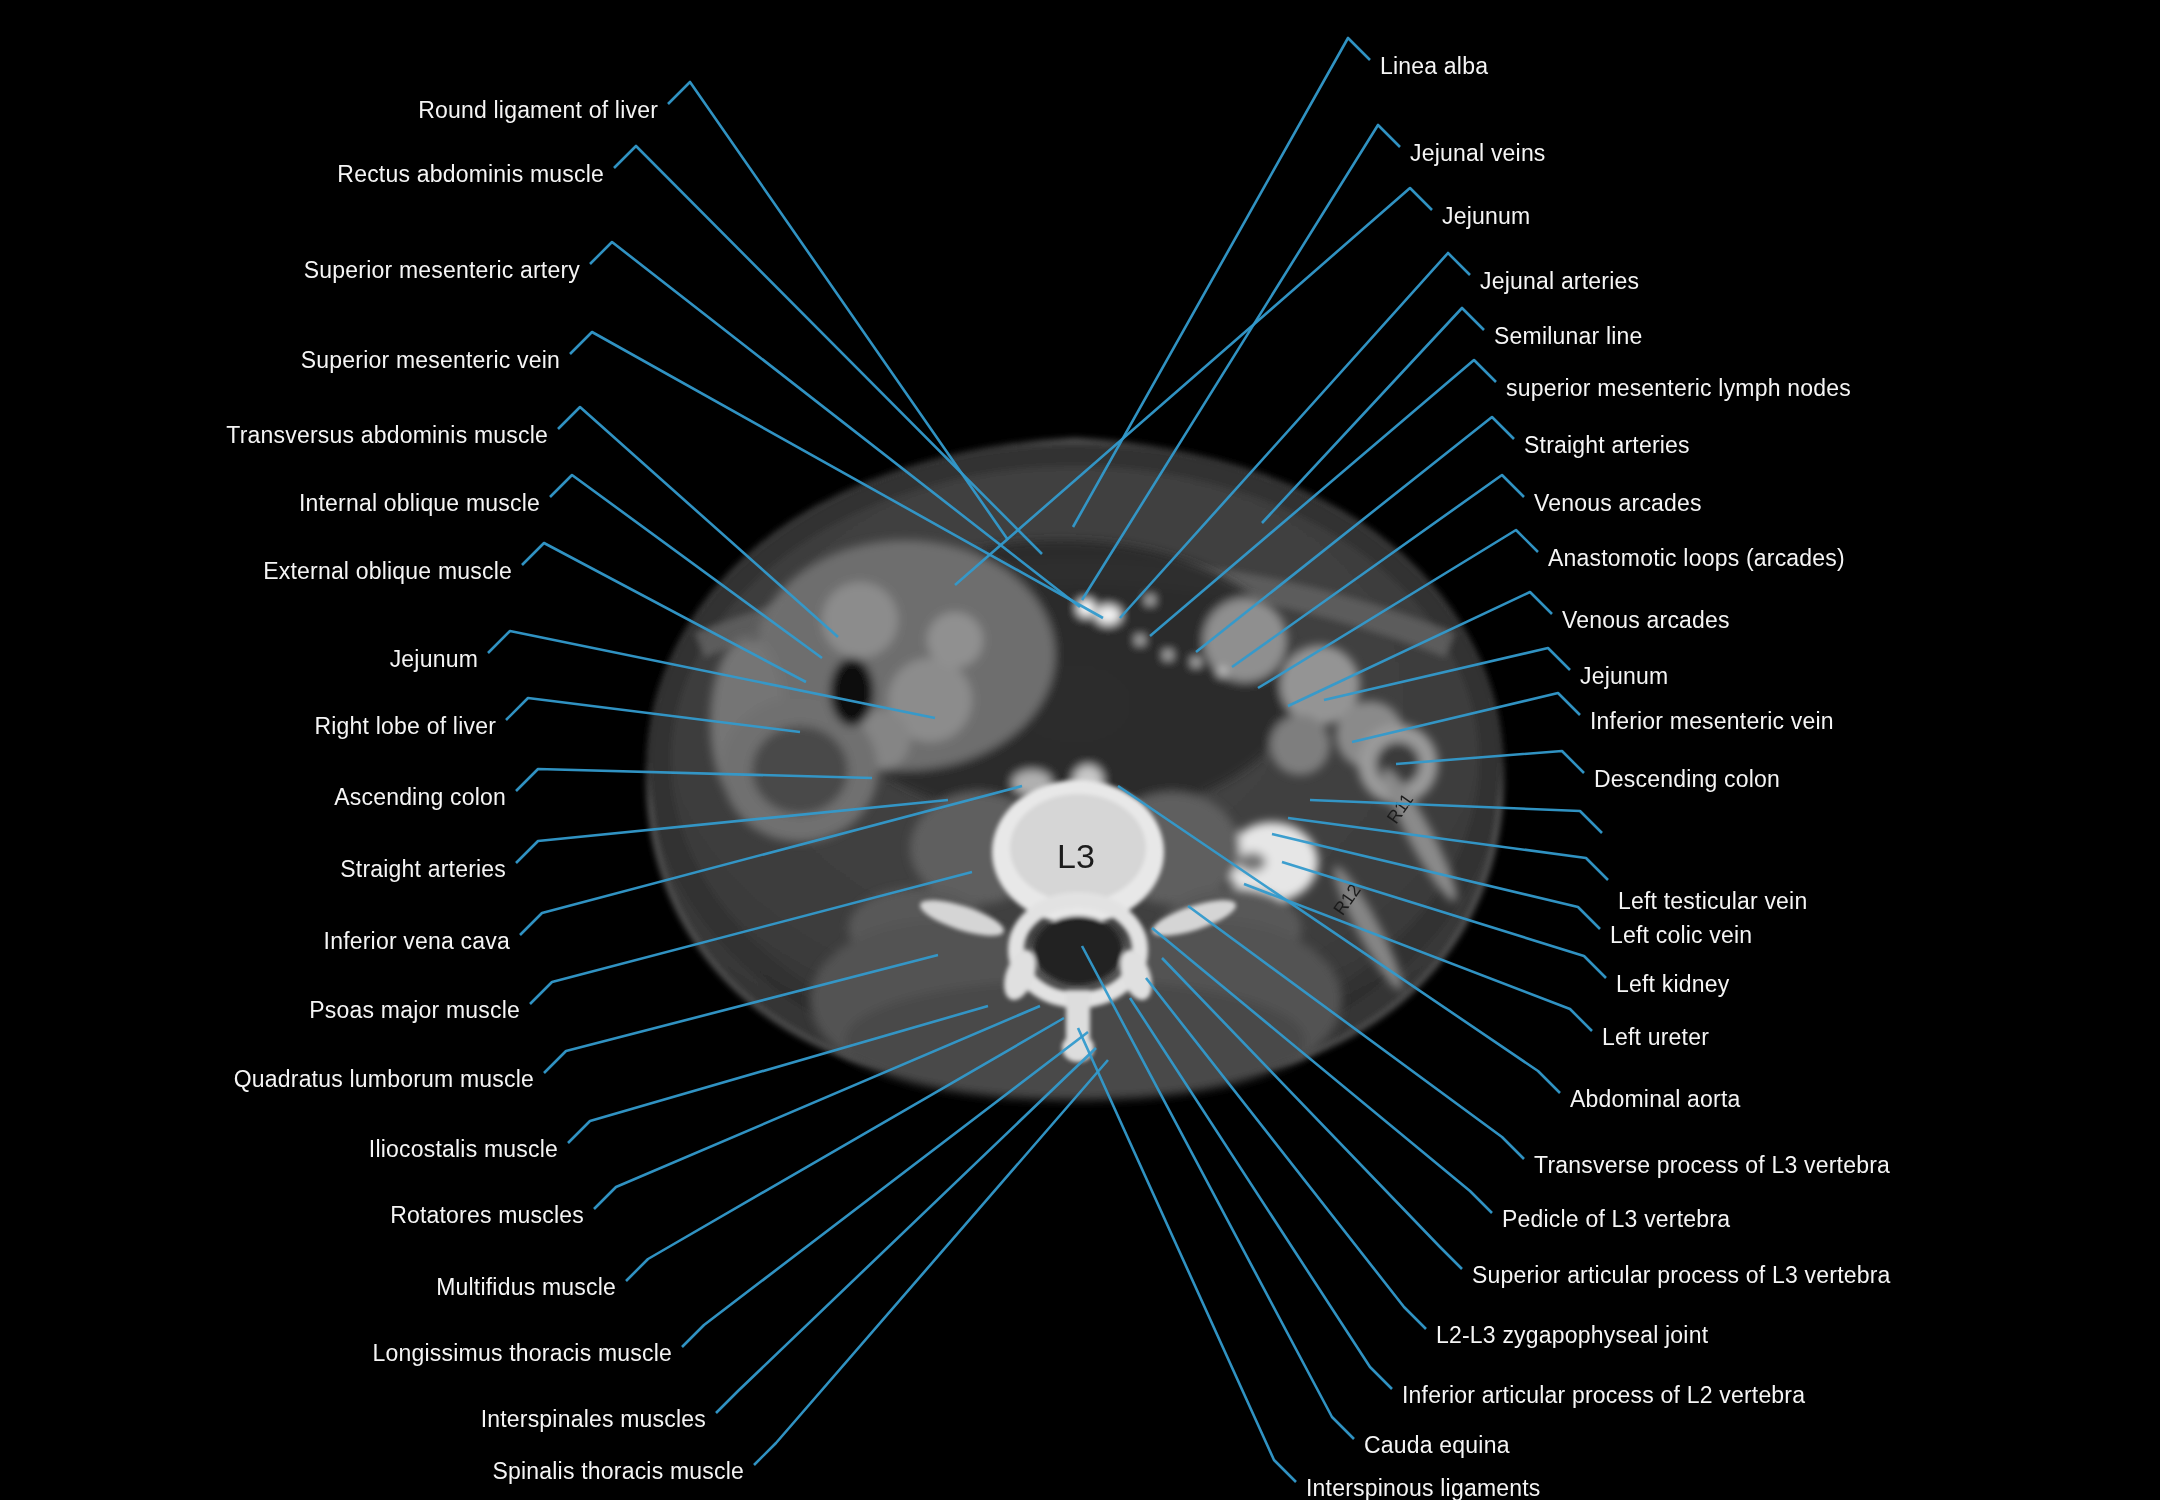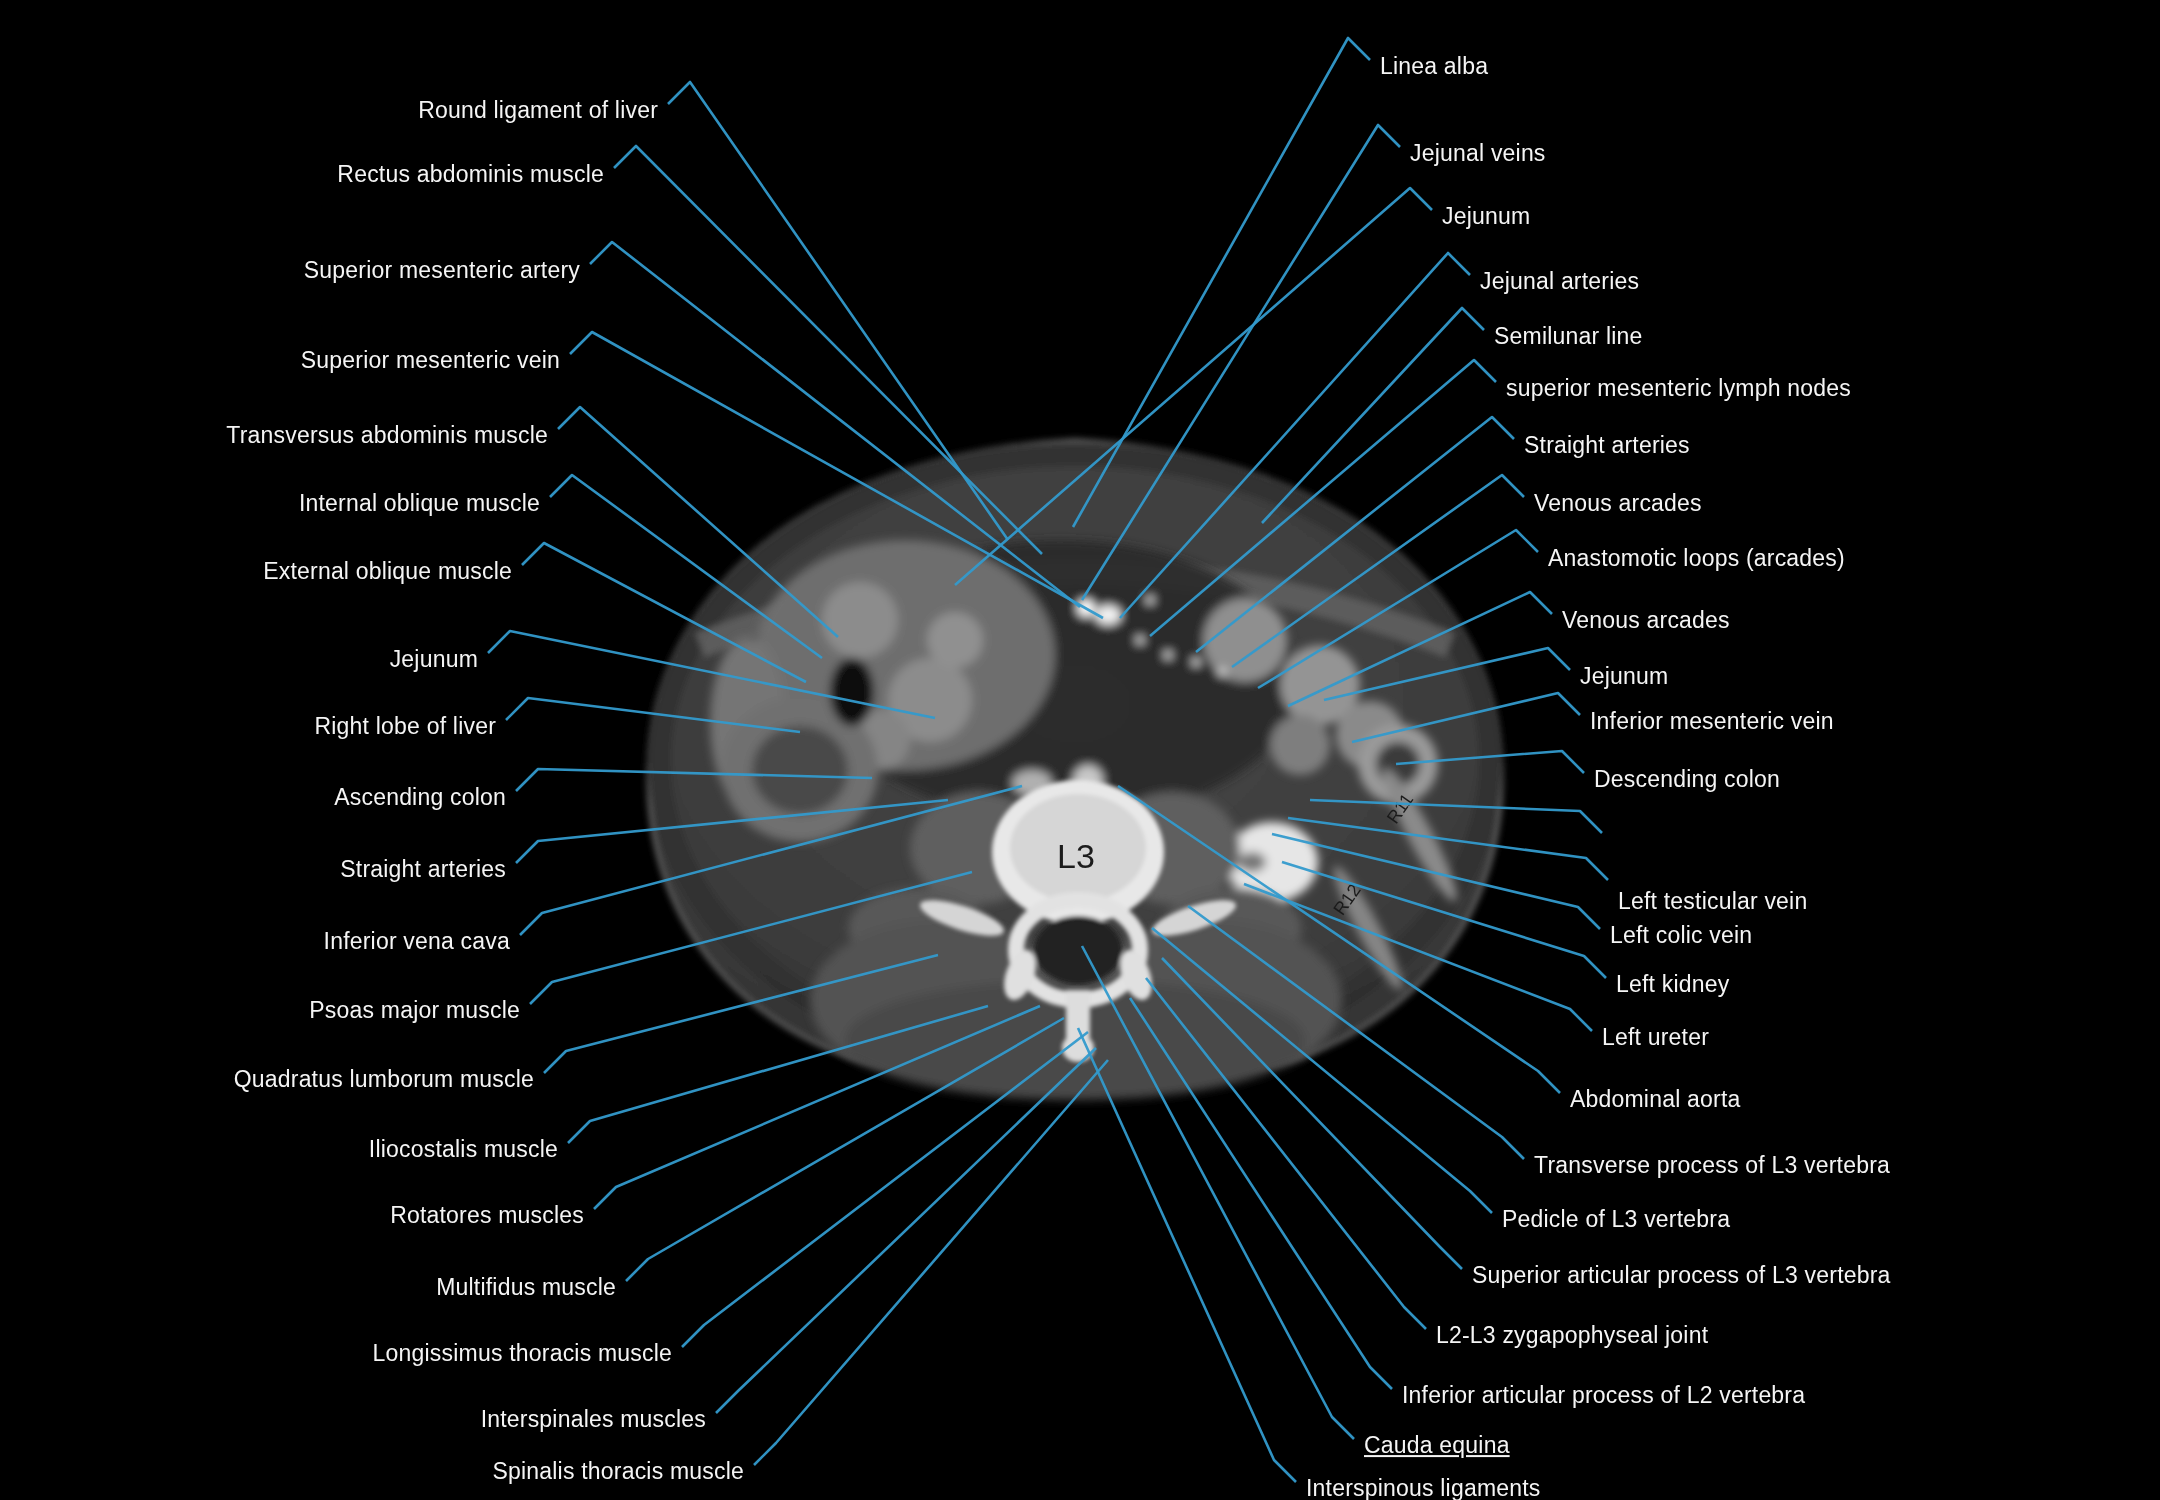--- a/index.html
+++ b/index.html
@@ -192,16 +192,16 @@
       <div class="label right" style="left: 1618px; top: 888px; margin-top: 15px;">Left testicular vein</div>
       <div class="label right" style="left: 1610px; top: 937px;">Left colic vein</div>
       <div class="label right" style="left: 1616px; top: 986px;">Left kidney</div>
       <div class="label right" style="left: 1602px; top: 1039px;">Left ureter</div>
       <div class="label right" style="left: 1570px; top: 1101px;">Abdominal aorta</div>
       <div class="label right" style="left: 1534px; top: 1167px;">Transverse process of L3 vertebra</div>
       <div class="label right" style="left: 1502px; top: 1221px;">Pedicle of L3 vertebra</div>
       <div class="label right" style="left: 1472px; top: 1277px;">Superior articular process of L3 vertebra</div>
       <div class="label right" style="left: 1436px; top: 1337px;">L2-L3 zygapophyseal joint</div>
       <div class="label right" style="left: 1402px; top: 1397px;">Inferior articular process of L2 vertebra</div>
-      <div class="label right" style="left: 1364px; top: 1447px; text-decoration: underline;">Cauda equina</div>
+      <div class="label right" style="left: 1364px; top: 1447px;">Cauda equina</div>
       <div class="label right" style="left: 1306px; top: 1490px;">Interspinous ligaments</div>
     </div>
 </div>
 
 </body></html>

